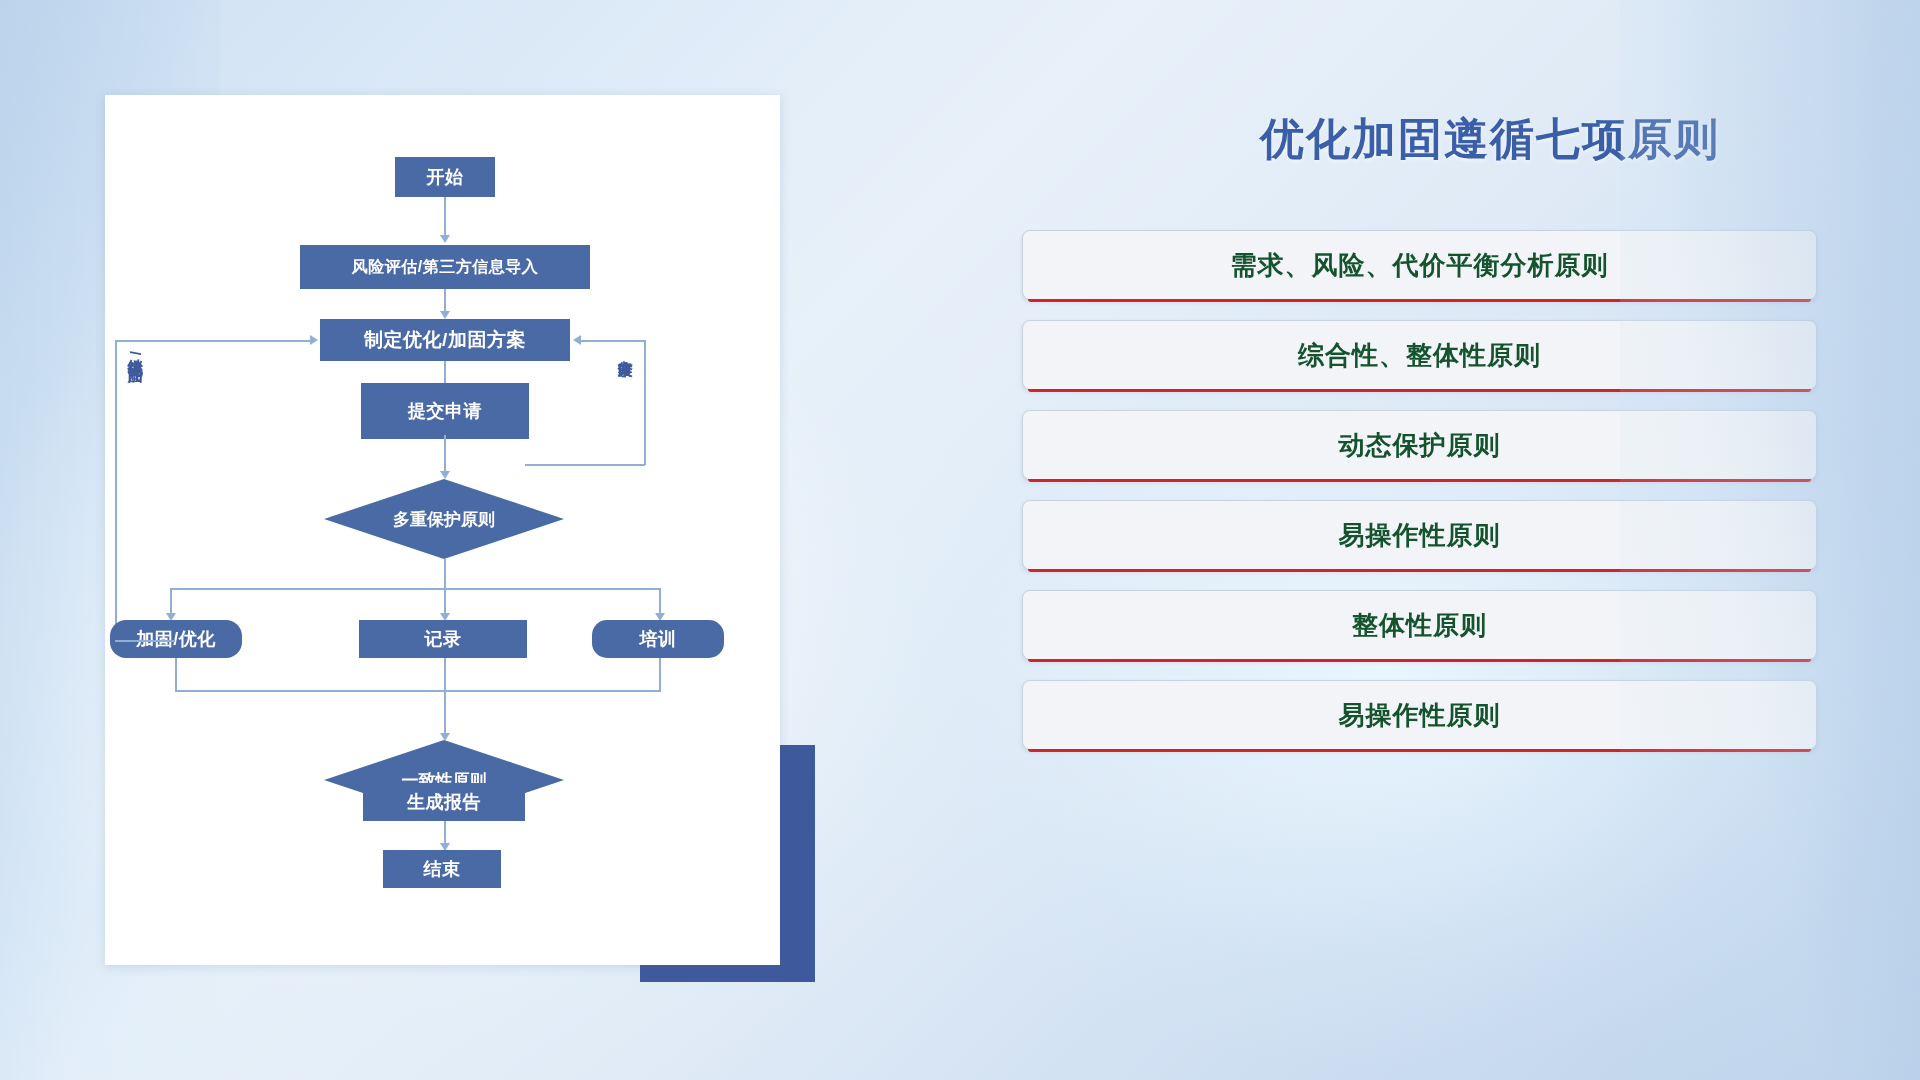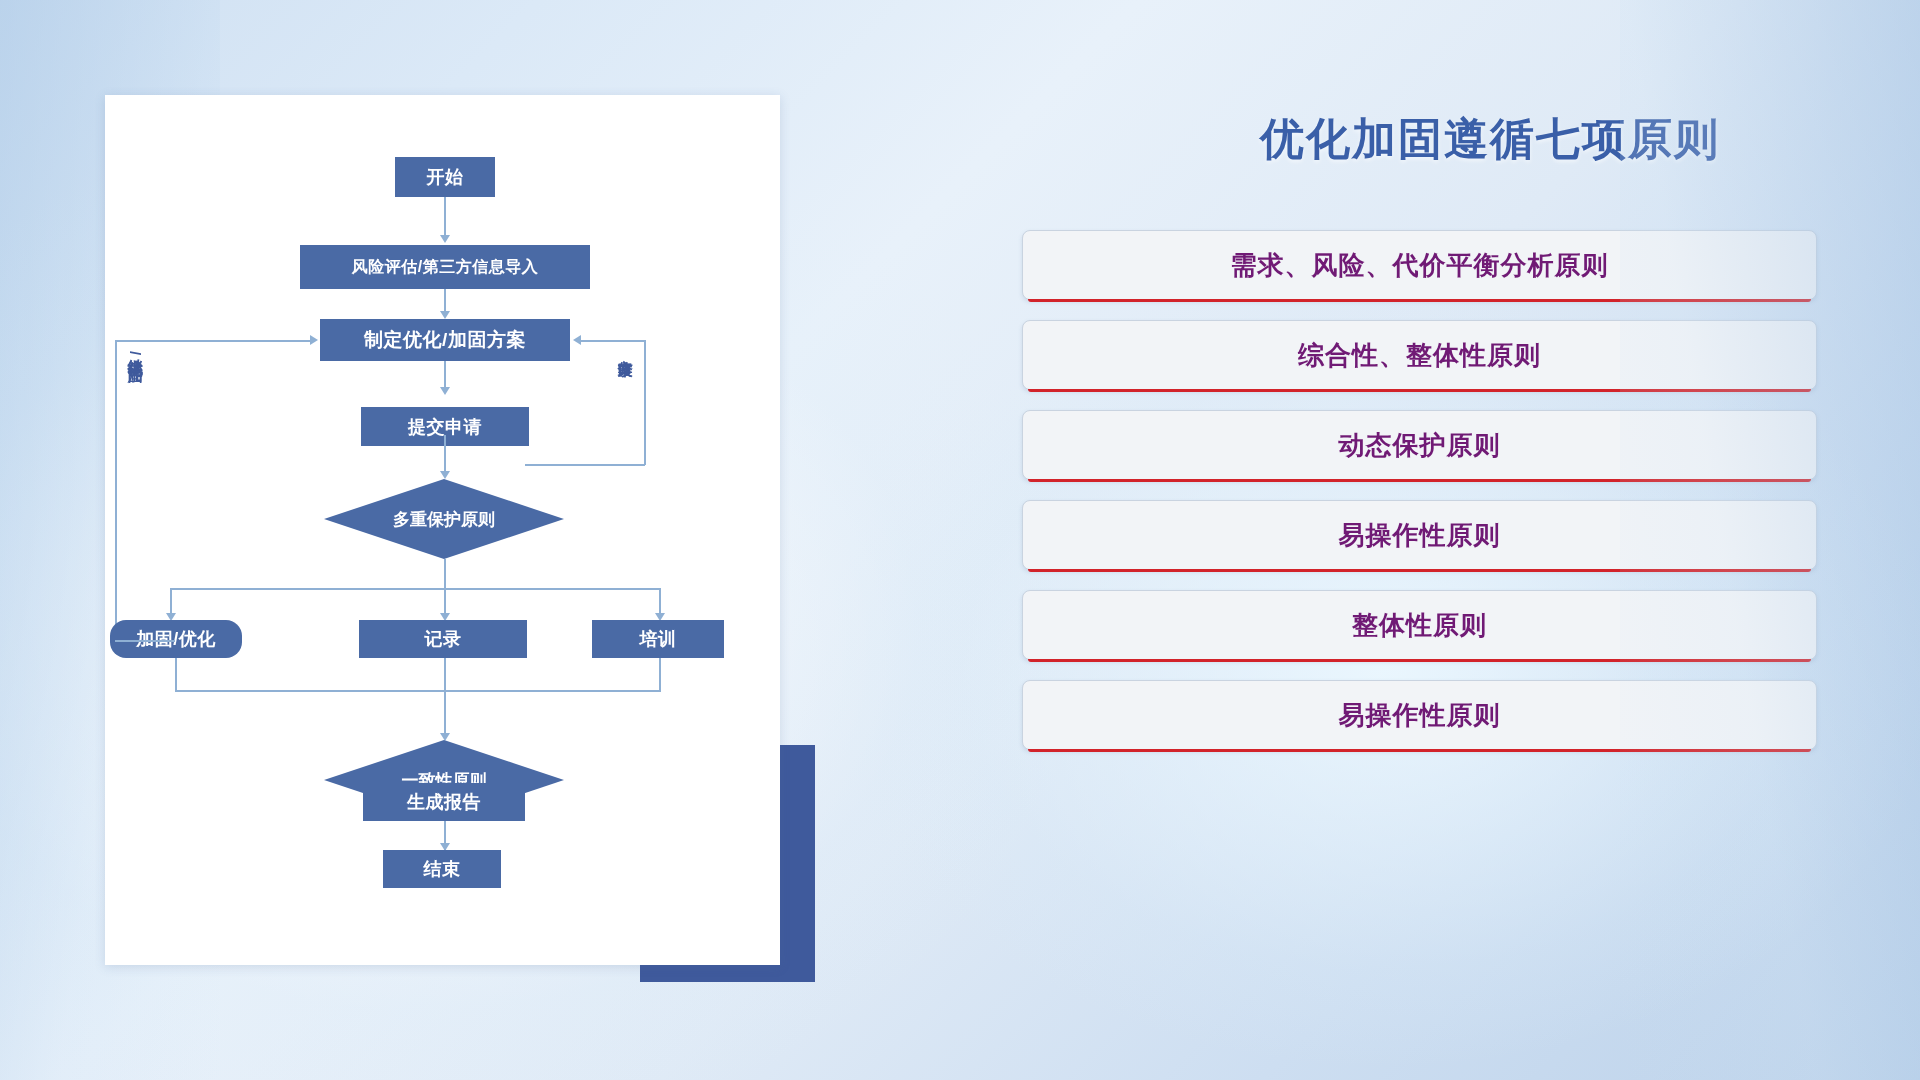--- a/index.html
+++ b/index.html
@@ -147,21 +147,21 @@
     position: relative;
     height: 68px;
     margin-bottom: 20px;
     background: #f2f4f7;
     border: 1px solid #c9d3e0;
     border-radius: 8px;
     box-shadow: 0 2px 4px rgba(90,120,160,0.18);
     display: flex;
     align-items: center;
     justify-content: center;
-    color: #701a75;
+    color: #14532d;
     font-size: 26px;
     font-weight: bold;
     letter-spacing: 1px;
   }
   .principle::after {
     content: "";
     position: absolute;
     left: 5px;
     right: 5px;
     bottom: -3px;
@@ -197,21 +197,21 @@
 
       <div class="line h" style="left:475px; top:245px; width:65px;"></div>
       <div class="arrow-left" style="left:468px; top:240px;"></div>
       <div class="line v" style="left:539px; top:245px; height:125px;"></div>
       <div class="line h" style="left:420px; top:369px; width:120px;"></div>
       <div class="vlabel" style="left:512px; top:252px; height:100px;">方案修改</div>
 
       <div class="line v" style="left:339px; top:266px; height:30px;"></div>
       <div class="arrow-down" style="left:335px; top:292px;"></div>
 
-      <div class="node" style="left:256px; top:312px; width:168px; height:39px;">提交申请</div>
+      <div class="node" style="left:256px; top:288px; width:168px; height:56px;">提交申请</div>
 
       <div class="line v" style="left:339px; top:340px; height:40px;"></div>
       <div class="arrow-down" style="left:335px; top:376px;"></div>
 
       <div class="diamond-wrap" style="left:219px; top:310px; width:240px; height:80px; top:312px;">
         <div style="position:relative; width:240px; height:80px; margin-top:72px;">
           <svg width="240" height="80" viewBox="0 0 240 80">
             <polygon points="120,0 240,40 120,80 0,40" fill="#4a6aa5"></polygon>
           </svg>
           <div class="diamond-text">多重保护原则</div>
@@ -222,21 +222,21 @@
       <div class="line h" style="left:65px; top:493px; width:490px;"></div>
       <div class="line v" style="left:65px; top:493px; height:28px;"></div>
       <div class="arrow-down" style="left:61px; top:518px;"></div>
       <div class="line v" style="left:339px; top:493px; height:28px;"></div>
       <div class="arrow-down" style="left:335px; top:518px;"></div>
       <div class="line v" style="left:554px; top:493px; height:28px;"></div>
       <div class="arrow-down" style="left:550px; top:518px;"></div>
 
       <div class="node" style="left:5px; top:525px; width:132px; height:38px;border-radius:16px;">加固/优化</div>
       <div class="node" style="left:254px; top:525px; width:168px; height:38px;">记录</div>
-      <div class="node" style="left:487px; top:525px; width:132px; height:38px;">培训</div>
+      <div class="node" style="left:487px; top:525px; width:132px; height:38px;border-radius:15px;">培训</div>
 
       <div class="line v" style="left:70px; top:563px; height:33px;"></div>
       <div class="line v" style="left:339px; top:563px; height:33px;"></div>
       <div class="line v" style="left:554px; top:563px; height:33px;"></div>
       <div class="line h" style="left:70px; top:595px; width:486px;"></div>
       <div class="line v" style="left:339px; top:595px; height:47px;"></div>
       <div class="arrow-down" style="left:335px; top:638px;"></div>
 
       <div class="diamond-wrap" style="left:219px; top:500px; width:240px; height:80px;">
         <div style="position:relative; width:240px; height:80px; margin-top:145px;">

